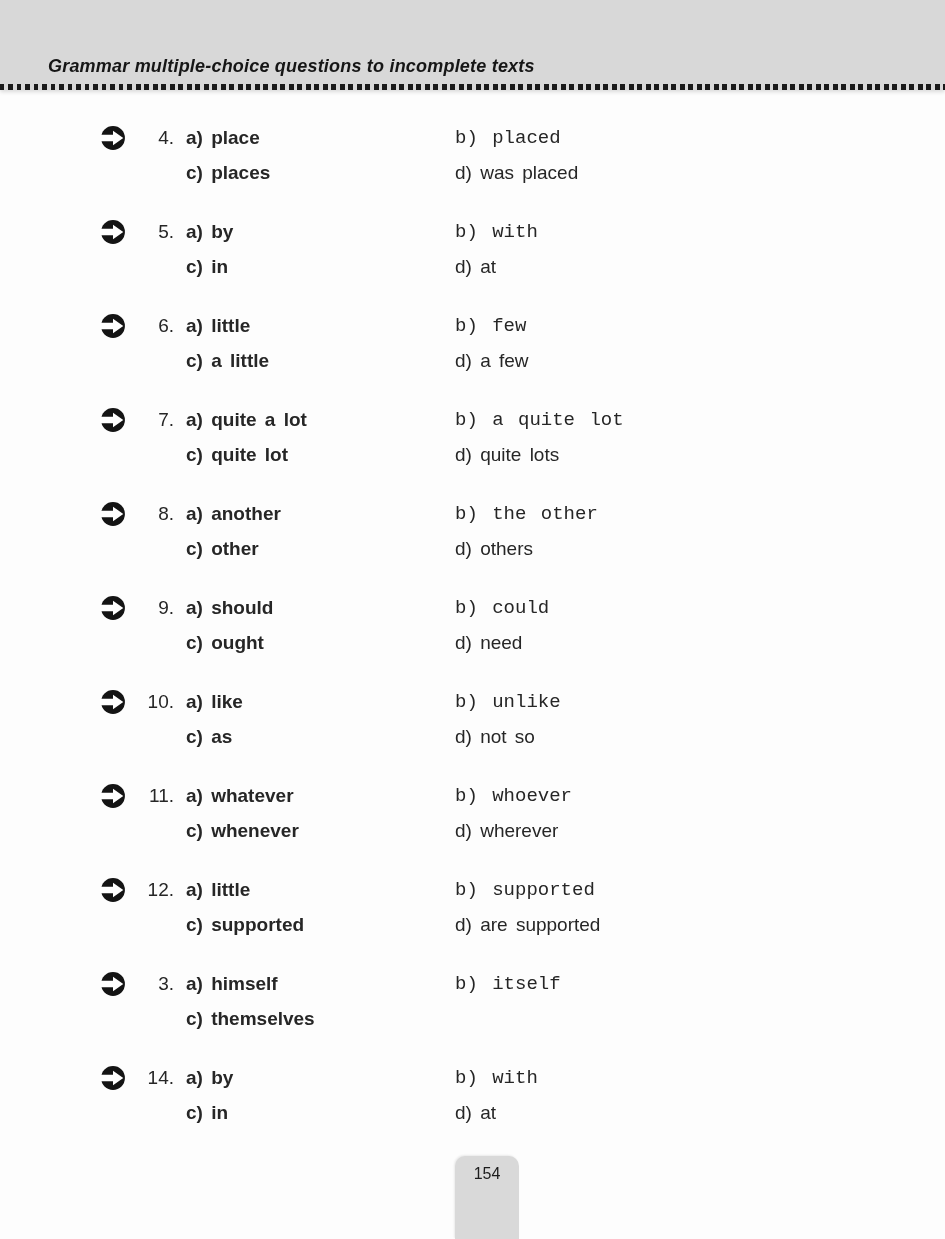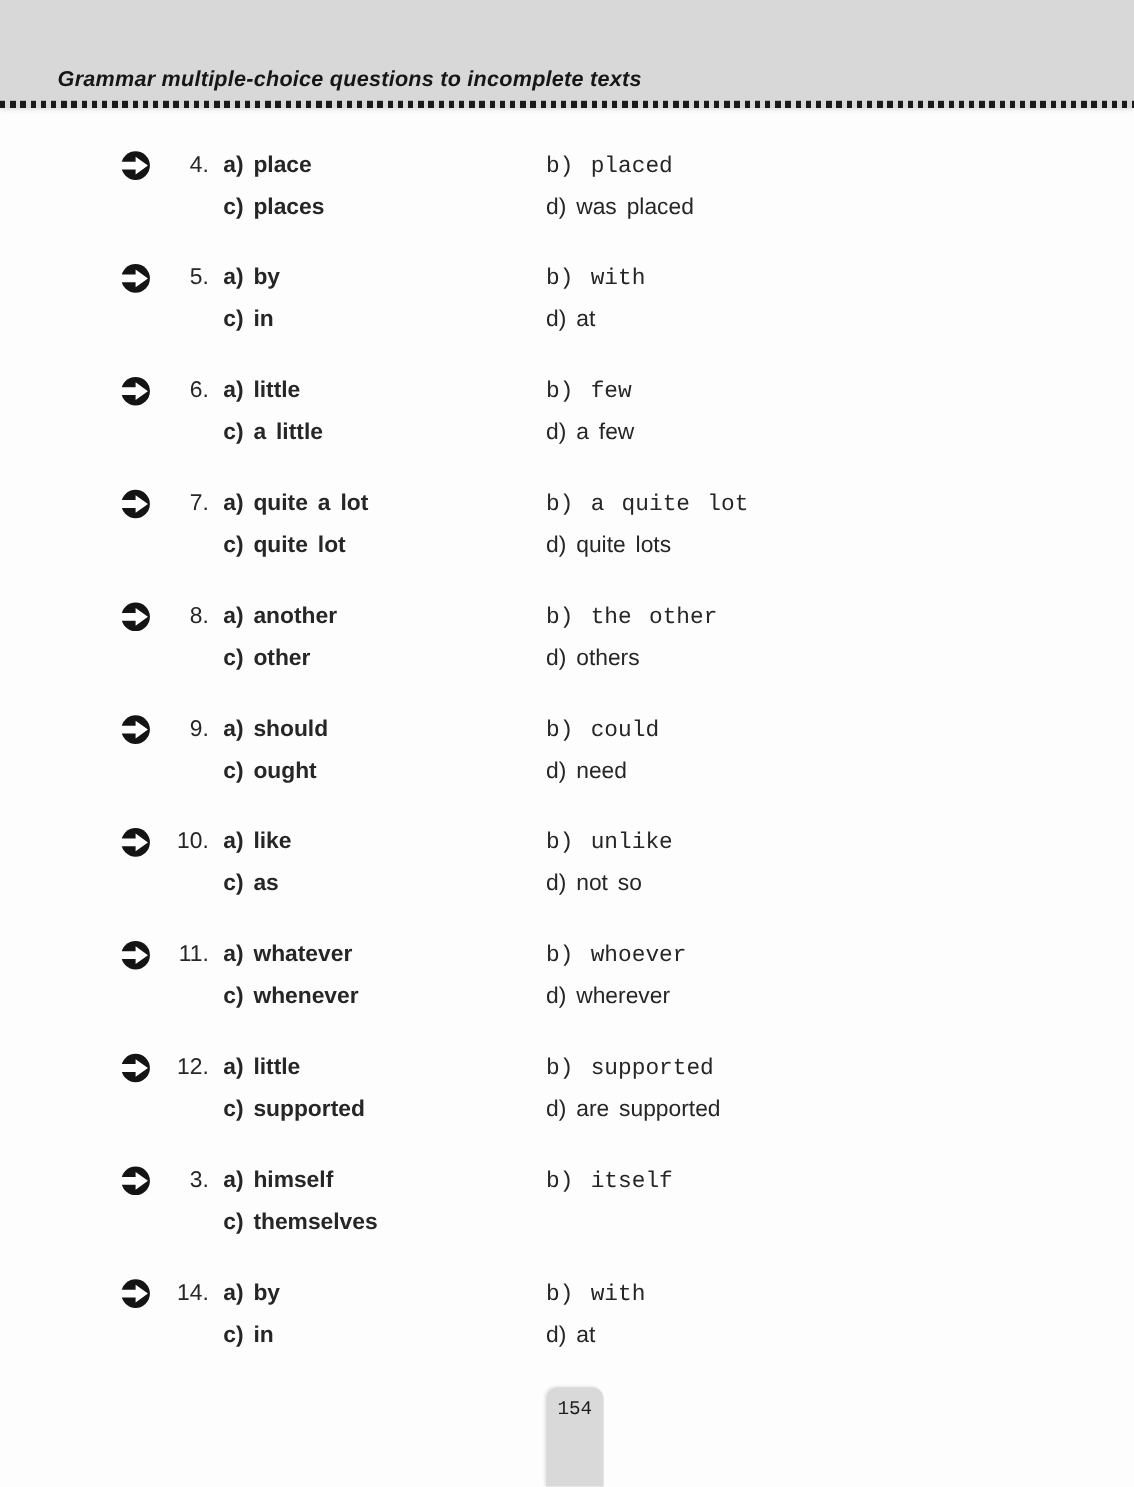--- a/index.html
+++ b/index.html
@@ -65,29 +65,28 @@
   .opt-b { grid-area: b; font-family: Liberation Mono, monospace; }
   .opt-c { grid-area: c; }
   .opt-d { grid-area: d; }
   .opt-a, .opt-c { padding-left: 11px; font-weight: bold; }
   .opt { word-spacing: 3px; }
   .page-tab {
     position: absolute;
     left: 455px;
     top: 1156px;
     bottom: 0;
-    width: 48px;
+    width: 64px;
     background: var(--tab);
     border-radius: 10px 10px 0 0;
     text-align: center;
     padding-top: 9px;
     font-size: 16px;
     color: #1d1d1d;
     box-shadow: -1px -1px 2px rgba(0,0,0,0.08);
-    font-family: Liberation Mono, monospace;
   }
 </style>
 </head>
 <body>
 
 <header class="band">
   <div class="band-title">Grammar multiple-choice questions to incomplete texts</div>
   <div class="dotted-line"></div>
 </header>
 

